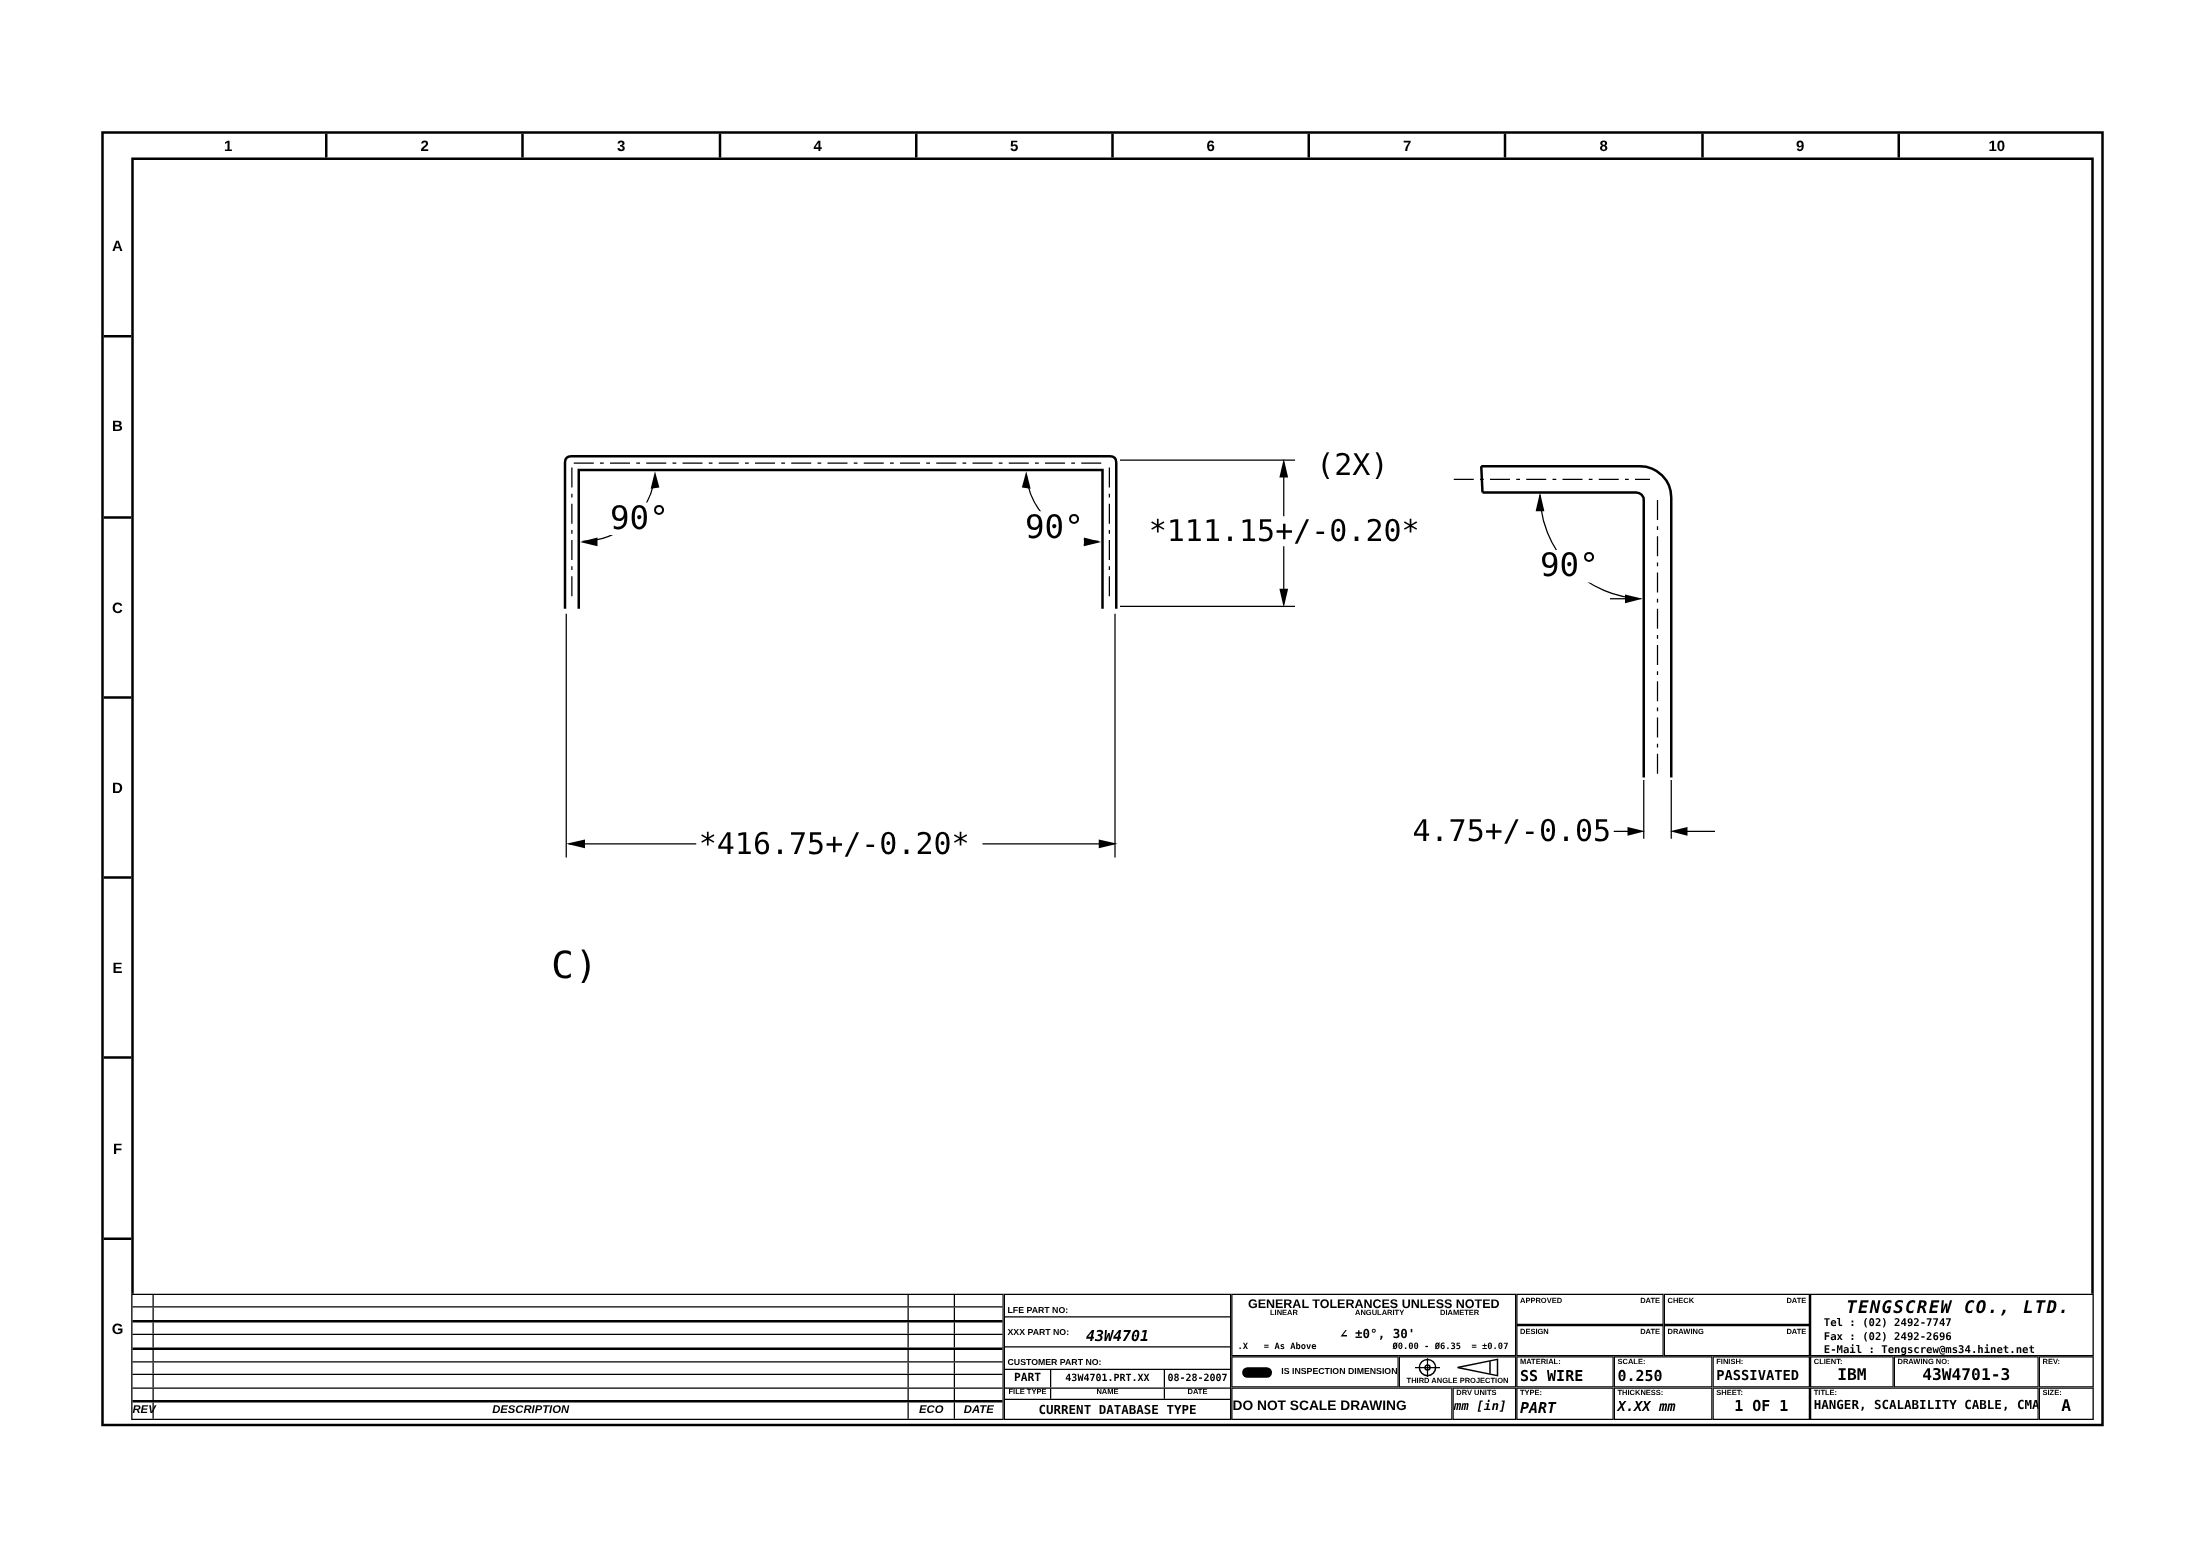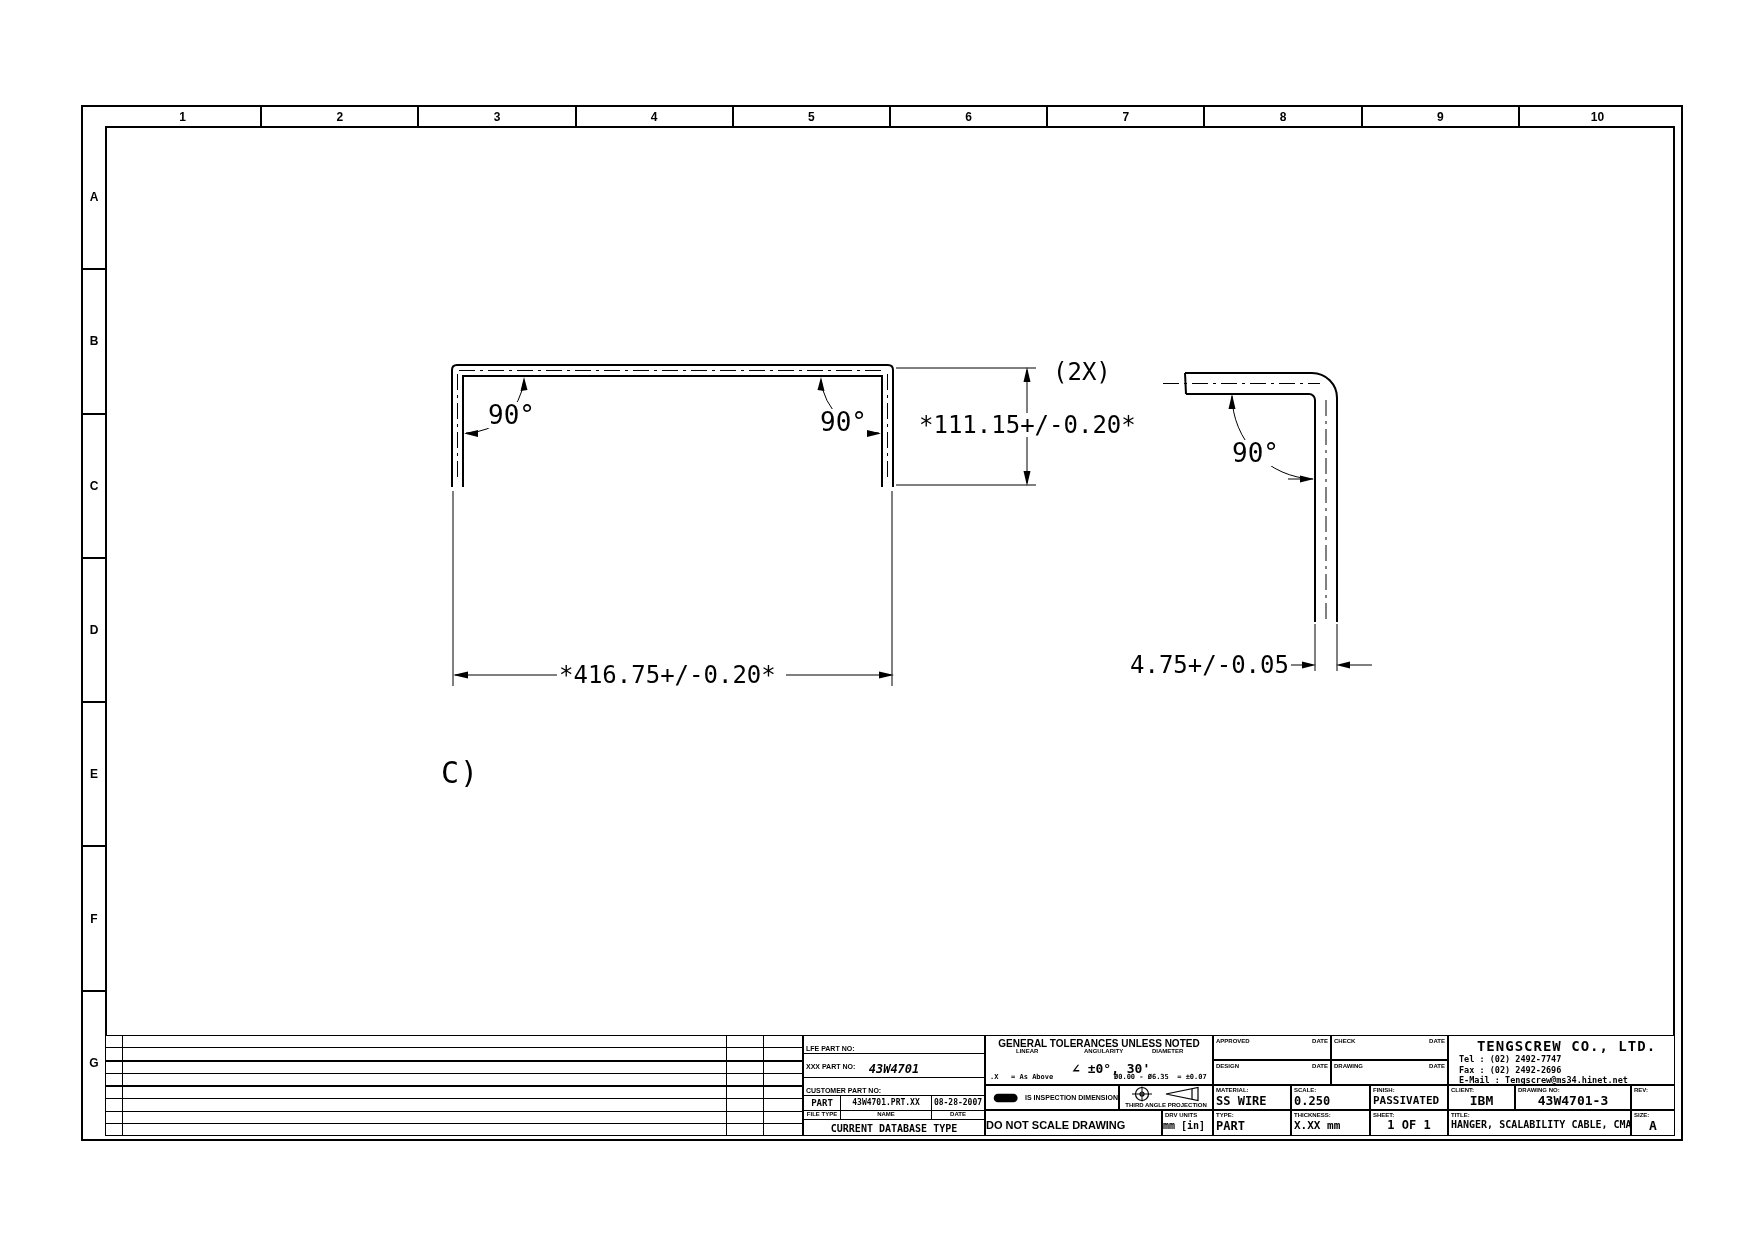--- a/index.html
+++ b/index.html
@@ -22,21 +22,21 @@
   .dim { font: 24px "DejaVu Sans Mono", monospace; background: #fff; white-space: nowrap; padding: 0 2px; line-height: 1; }
   .deg { font: 26px "DejaVu Sans Mono", monospace; background: #fff; white-space: nowrap; line-height: 1; }
   .cn  { font: 30px "Liberation Sans", sans-serif; letter-spacing: 1px; white-space: nowrap; line-height: 1.4; }
 
   
   .box { position: absolute; border: 1px solid #000; background: #fff; }
   .lbl { font: bold 7px "Liberation Sans", sans-serif; white-space: nowrap; }
   .lbl6 { font: bold 6px "Liberation Sans", sans-serif; white-space: nowrap; }
   .val { font: bold 12px "DejaVu Sans Mono", monospace; white-space: nowrap; }
   .val-sm { font: bold 9px "DejaVu Sans Mono", monospace; white-space: nowrap; }
-  .ital { }
+  .ital { font-style: italic; }
   .mono7 { font: bold 7px "DejaVu Sans Mono", monospace; white-space: pre; line-height: 1.1; }
   .rev-head { font: bold italic 9px "Liberation Sans", sans-serif; }
   .cellpad { padding: 1px 0 0 2px; }
   .flexrow { display: flex; }
 </style>
 </head>
 <body>
 
 <div id="sheet">
 
@@ -169,20 +169,26 @@
         <div style="flex:1;border-right:1px solid #000"></div>
         <div style="width:37px;border-right:1px solid #000"></div>
         <div style="width:38px"></div>
       </div>
     <div class="flexrow" style="flex:1;border-top:1px solid #000">
         <div style="width:17px;border-right:1px solid #000"></div>
         <div style="flex:1;border-right:1px solid #000"></div>
         <div style="width:37px;border-right:1px solid #000"></div>
         <div style="width:38px"></div>
       </div>
+    <div class="flexrow" style="height:15px;border-top:2px solid #000">
+      <div class="rev-head" style="width:17px;border-right:1px solid #000;text-align:center">REV</div>
+      <div class="rev-head" style="flex:1;border-right:1px solid #000;text-align:center">DESCRIPTION</div>
+      <div class="rev-head" style="width:37px;border-right:1px solid #000;text-align:center">ECO</div>
+      <div class="rev-head" style="width:38px;text-align:center">DATE</div>
+    </div>
   </div>
 
   <div class="box" style="left:803px;top:1035px;width:182px;height:101px">
     <div style="height:18px;border-bottom:1px solid #000" class="cellpad"><span class="lbl">LFE PART NO:</span></div>
     <div style="height:24px;border-bottom:1px solid #000;position:relative" class="cellpad">
       <span class="lbl">XXX PART NO:</span>
       <div class="val" style="position:absolute;left:0;right:0;top:8px;text-align:center;font-style:italic">43W4701</div>
     </div>
     <div style="height:18px;border-bottom:1px solid #000" class="cellpad"><span class="lbl">CUSTOMER PART NO:</span></div>
     <div class="flexrow" style="height:15px;border-bottom:1px solid #000">
@@ -201,21 +207,21 @@
   <div class="box" style="left:985px;top:1035px;width:228px;height:50px">
     <div class="lbl" style="text-align:center;font-size:10px;padding-top:2px">GENERAL TOLERANCES UNLESS NOTED</div>
     <span class="abs lbl6" style="left:30px;top:12px">LINEAR</span>
     <span class="abs lbl6" style="left:98px;top:12px">ANGULARITY</span>
     <span class="abs lbl6" style="left:166px;top:12px">DIAMETER</span>
     <div class="abs mono7" style="left:4px;top:23px">
       <div>.X   = As Above</div>
       <div>.XX  = As Above</div>
       <div>.XXX = As Above</div>
     </div>
-    <div class="abs mono7" style="left:86px;top:26px;font-size:13px">∠ ±0°, 30'</div>
+    <div class="abs mono7" style="left:86px;top:26px;font-size:10px">∠ ±0°, 30'</div>
     <div class="abs mono7" style="left:128px;top:23px">
       <div>Ø0.00 - Ø6.35  = ±0.07</div>
       <div>Ø6.36 - Ø12.71 = ±0.10</div>
       <div>Ø12.72 &amp; LARGER = ±0.20</div>
     </div>
   </div>
 
   <div class="box" style="left:985px;top:1085px;width:134px;height:25px;display:flex;align-items:center">
     <svg width="34" height="14" viewBox="0 0 34 14" style="margin-left:6px">
         <rect x="2" y="2" rx="5" width="28" height="10" fill="#000"></rect>

